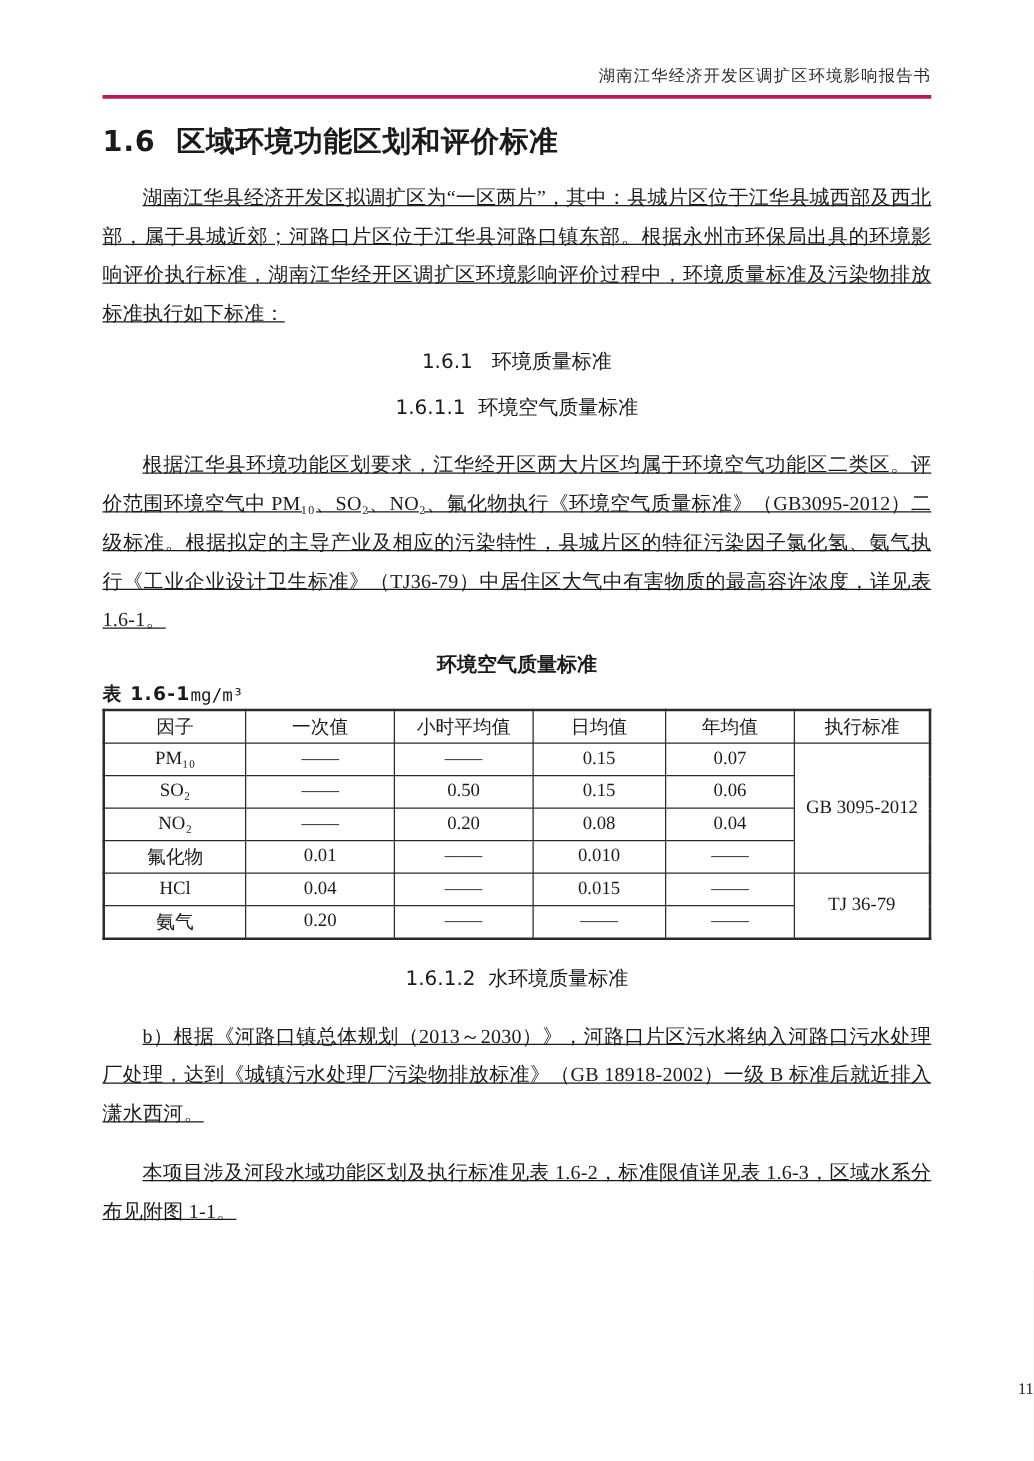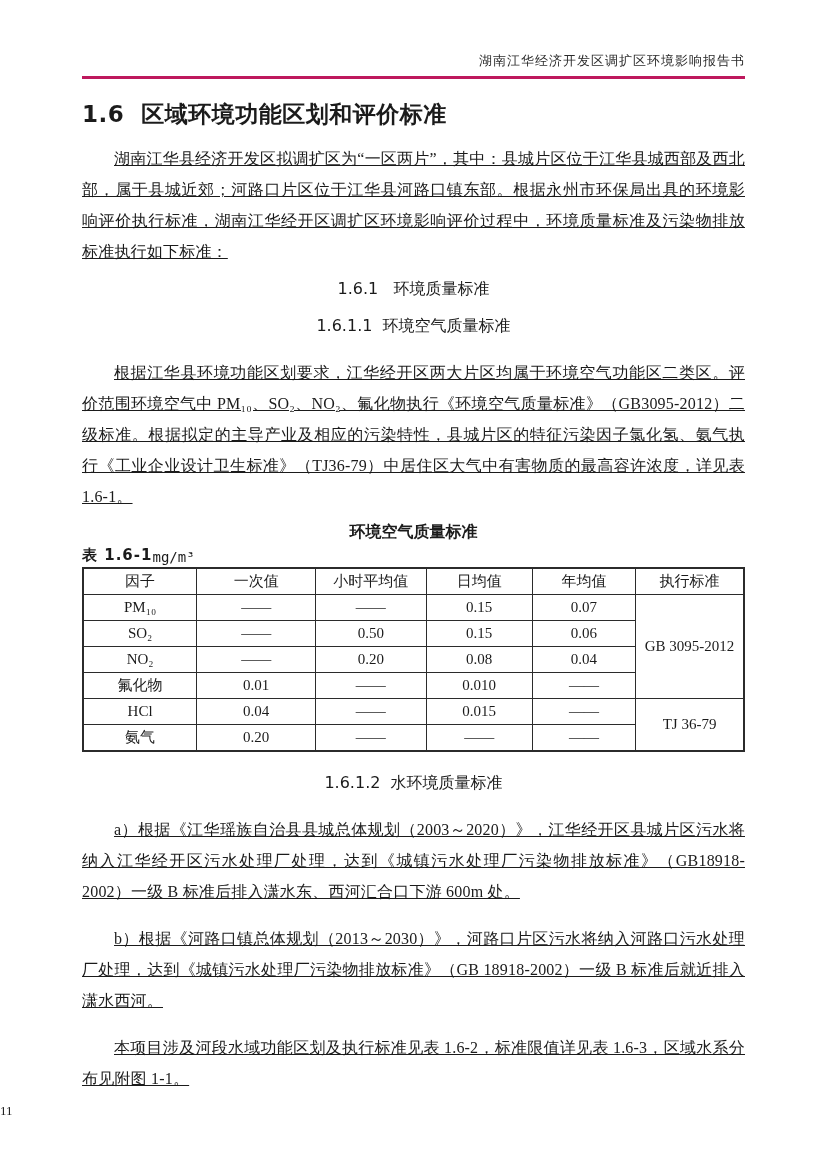--- a/index.html
+++ b/index.html
@@ -49,21 +49,21 @@
     border:2px solid #2b2b2b; font-size:15px; margin-top:1px;
   }
   table.air th, table.air td {
     border:1px solid #2b2b2b; text-align:center; vertical-align:middle;
     font-weight:normal; padding:3px 2px; height:19px;
     font-family:"Liberation Serif","DejaVu Serif",serif;
   }
   .h-sub2 { margin-top:15px; }
   .footer {
     position:absolute; bottom:50px; left:0; right:0;
-    text-align:left; font-size:13px; color:#222;
+    text-align:right; font-size:13px; color:#222;
   }
 </style>
 </head>
 <body>
 
 <div class="page">
 
   <div class="header">
     <span>湖南江华经济开发区调扩区环境影响报告书</span>
   </div>
@@ -149,21 +149,20 @@
             <td>0.20</td>
             <td>——</td>
             <td>——</td>
             <td>——</td>
           </tr>
         </tbody>
     </table>
 
     <div class="h-sub h-sub2">1.6.1.2  水环境质量标准</div>
 
-    <p class="para">a）根据《江华瑶族自治县县城总体规划（2003～2020）》，江华经开区县城片区污水将纳入江华经开区污水处理厂处理，达到《城镇污水处理厂污染物排放标准》（GB18918-2002）一级 B 标准后排入潇水东、西河汇合口下游 600m 处。</p>
 
     <p class="para">b）根据《河路口镇总体规划（2013～2030）》，河路口片区污水将纳入河路口污水处理厂处理，达到《城镇污水处理厂污染物排放标准》（GB 18918-2002）一级 B 标准后就近排入潇水西河。</p>
 
     <p class="para">本项目涉及河段水域功能区划及执行标准见表 1.6-2，标准限值详见表 1.6-3，区域水系分布见附图 1-1。</p>
 
   </div>
 
   <div class="footer">
     <span>11</span>
   </div>

